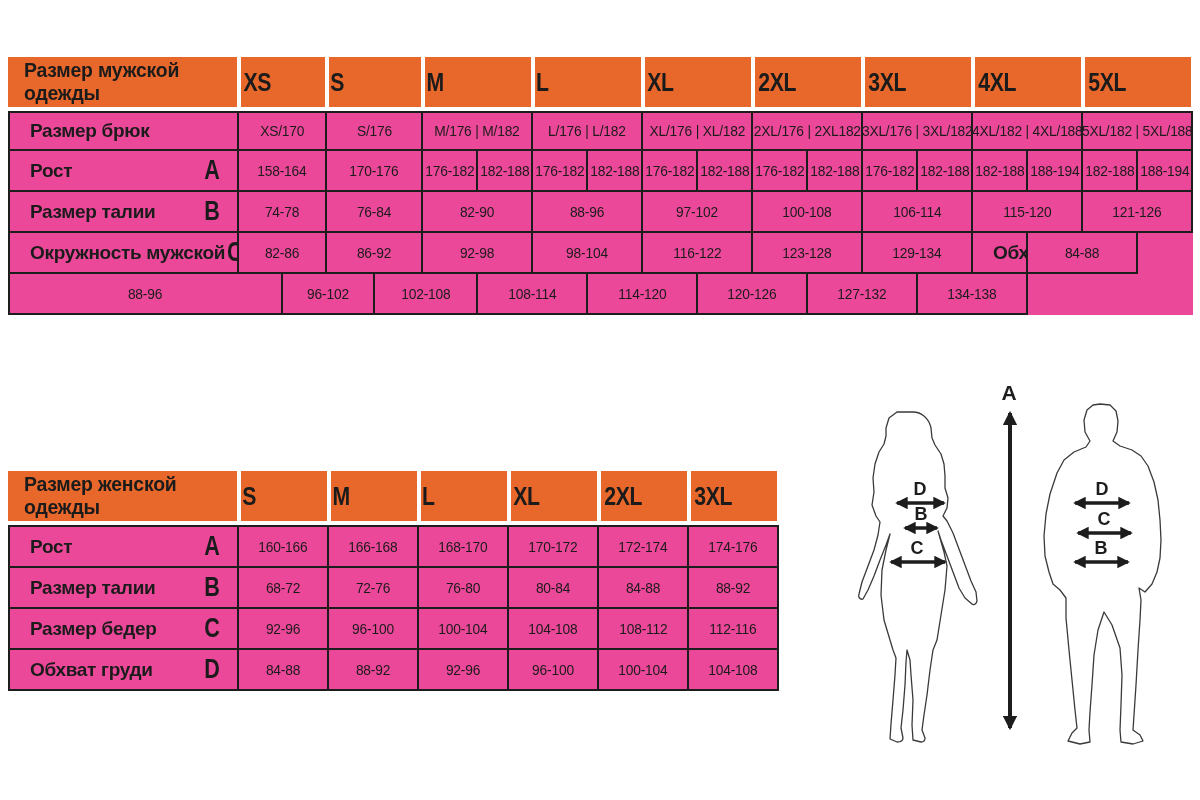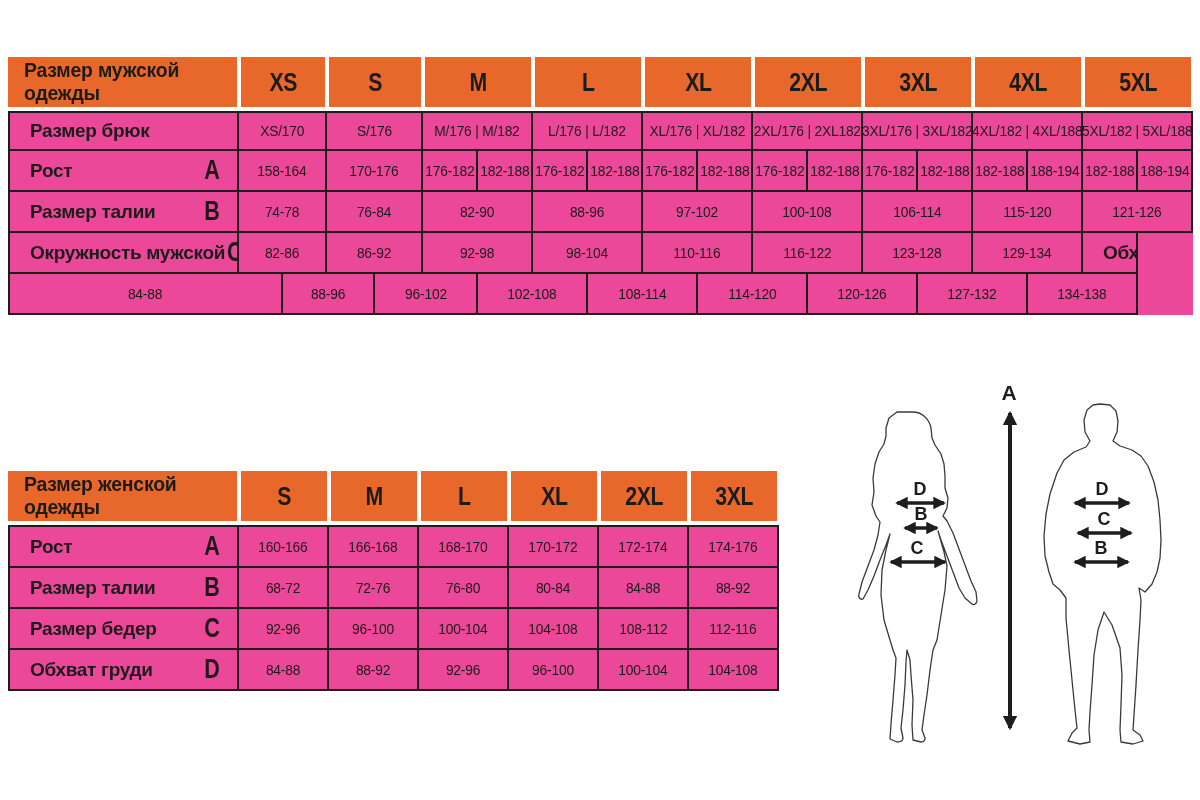--- a/index.html
+++ b/index.html
@@ -12,21 +12,21 @@
     font-family:"Liberation Sans",sans-serif;color:var(--txt);}
   .page{position:relative;width:1200px;height:724px;background:#fff;}
 
   section.table{position:absolute;left:8px;}
   section.men{top:57px;}
   section.women{top:471px;}
 
   .thead{display:grid;height:50px;}
   .men .thead{grid-template-columns:229px 88px 96px repeat(7,110px);}
   .women .thead{grid-template-columns:229px repeat(6,90px);}
-  .hcell{background:var(--orange);display:flex;align-items:center;justify-content:center;
+  .hcell{background:var(--orange);display:flex;align-items:center;
     margin-left:4px;overflow:hidden;}
   .hcell:first-child{margin-left:0;}
   .hcell.title{justify-content:flex-start;padding-left:16px;}
   .hcell.title span{font-weight:700;font-size:20px;letter-spacing:-0.2px;
     display:inline-block;transform:scaleX(.97);transform-origin:left center;}
   .hcell.size span{font-weight:700;font-size:25px;display:inline-block;
     transform:scaleX(.85);letter-spacing:-0.5px;}
 
   .tbody{display:grid;margin-top:4px;border-top:2px solid var(--bc);
     border-left:2px solid var(--bc);background:#ec4899;}
@@ -215,23 +215,20 @@
         <div class="cell val span2">
           <span>86-92</span>
         </div>
         <div class="cell val span2">
           <span>92-98</span>
         </div>
         <div class="cell val span2">
           <span>98-104</span>
         </div>
         <div class="cell val span2">
-          <span>110-116</span>
-        </div>
-        <div class="cell val span2">
           <span>116-122</span>
         </div>
         <div class="cell val span2">
           <span>123-128</span>
         </div>
         <div class="cell val span2">
           <span>129-134</span>
         </div>
         <div class="cell label">
           <span class="lbl">Обхват груди</span>

